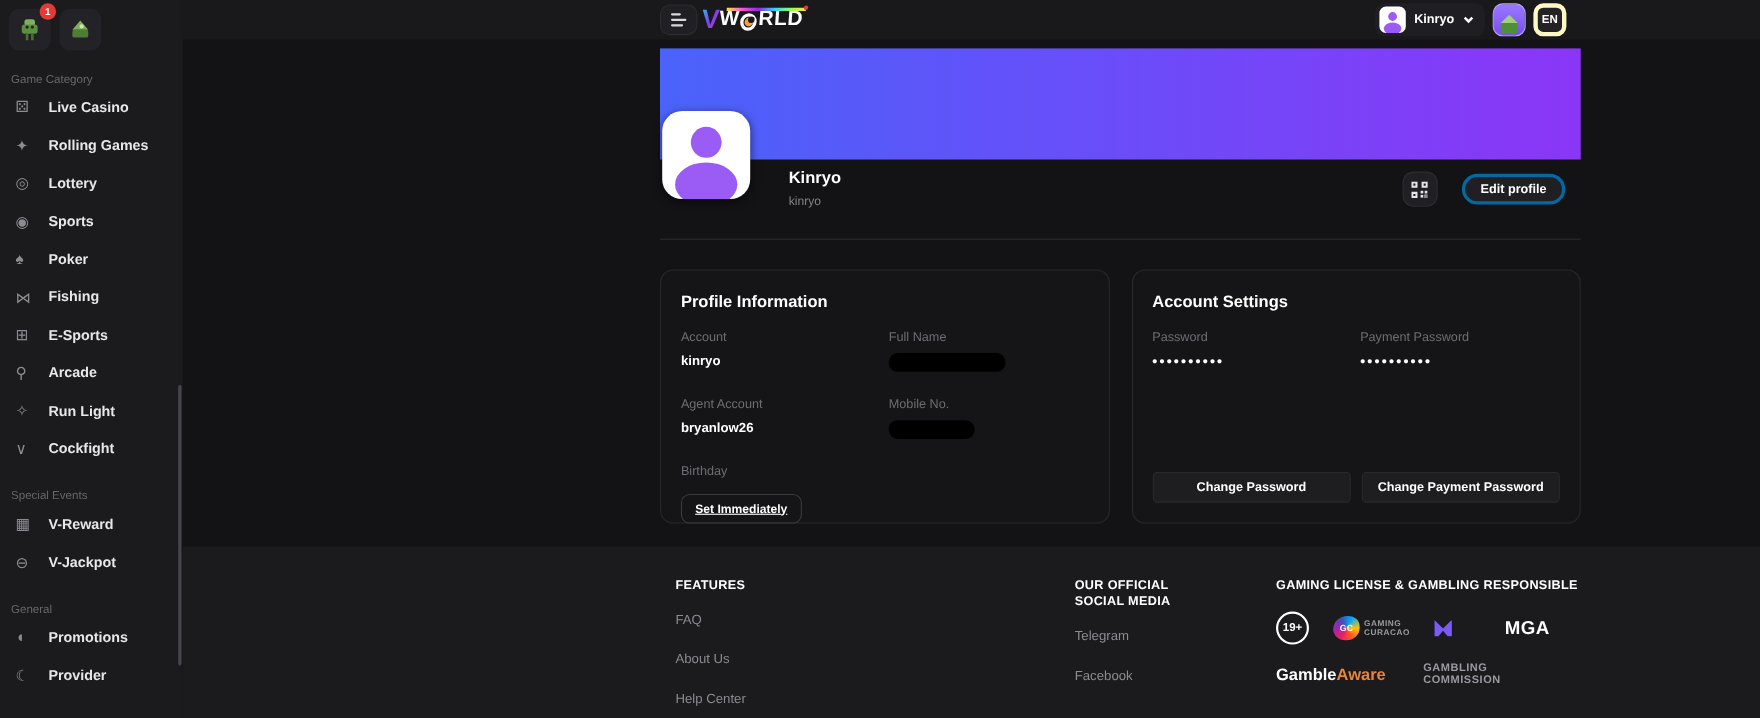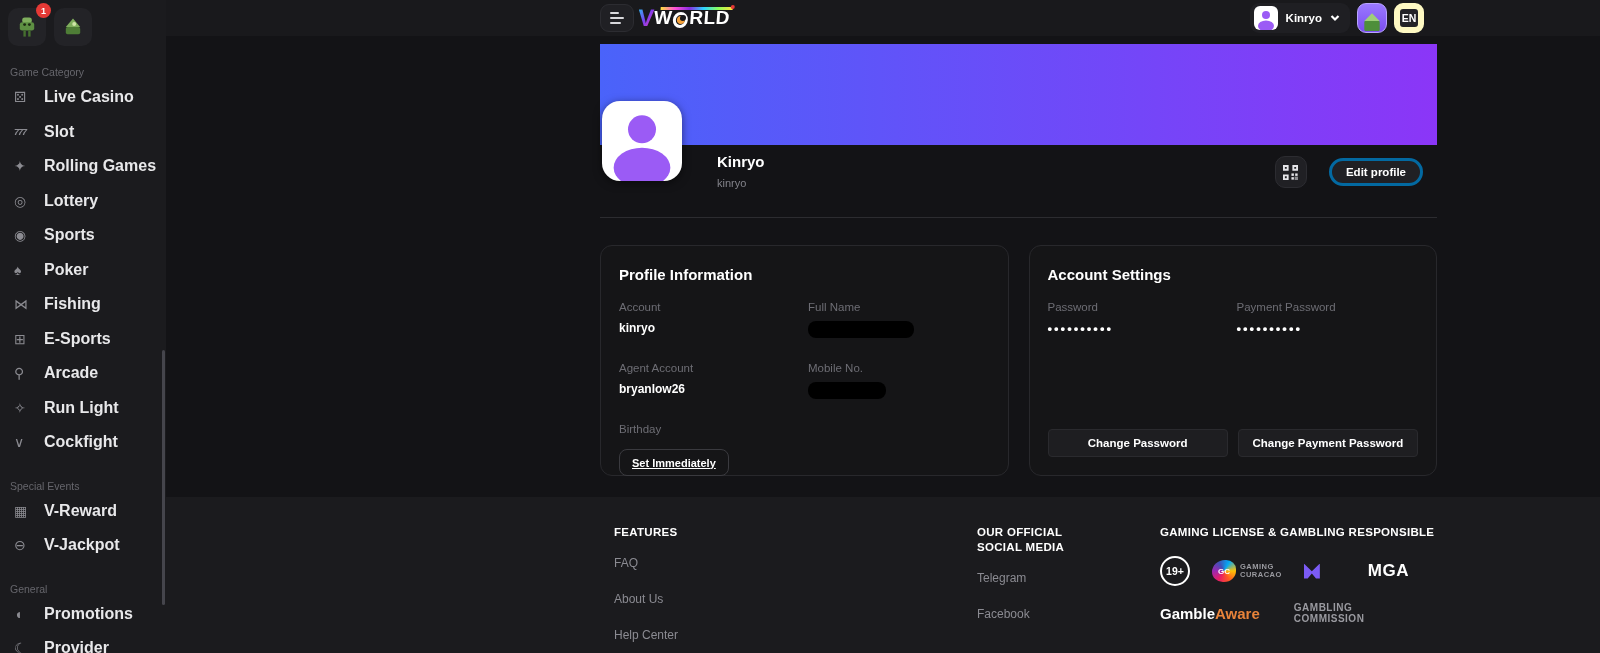--- a/index.html
+++ b/index.html
@@ -15,21 +15,21 @@
                 background:#232327; display:flex; align-items:center; justify-content:center;
                 cursor:pointer; }
   .badge { position:absolute; top:-5px; right:-5px; width:15px; height:15px;
            border-radius:50%; background:#e53935; color:#fff; font-size:9px; font-weight:bold;
            display:flex; align-items:center; justify-content:center; }
   .side-label { color:#66666c; font-size:10.5px; padding:20px 0 2px 10px; }
   .side-item { display:flex; align-items:center; height:34.5px; padding-left:14px;
                cursor:pointer; }
   .side-item .glyph { width:30px; color:#8b8b91; font-size:14px; text-align:left; }
   .side-item .glyph.small7 { font-size:9px; font-style:italic; font-weight:bold; letter-spacing:-1px; }
-  .side-item .lbl { color:#e8e8ea; font-size:16px; font-weight:600; }
+  .side-item .lbl { color:#e8e8ea; font-size:13px; font-weight:600; }
   .side-scroll { position:absolute; right:1px; top:350px; width:3px; height:255px;
                  background:#45454c; border-radius:2px; }
 
   
   .header { position:absolute; left:166px; top:0; width:1434px; height:36px;
             background:#19191c; }
   .hamburger { position:absolute; left:434px; top:4px; width:34px; height:28px;
                border-radius:9px; background:#202024; border:1px solid #2c2c31;
                display:flex; flex-direction:column; justify-content:center; gap:3px;
                padding-left:9px; cursor:pointer; }
@@ -60,21 +60,21 @@
   .user-chip { display:flex; align-items:center; gap:8px; height:30px;
                background:#1f1f23; border-radius:9px; padding:0 10px 0 4px; cursor:pointer; }
   .mini-avatar { width:24px; height:24px; border-radius:6px; background:#fff; overflow:hidden; }
   .user-chip .uname { color:#fff; font-size:11.5px; font-weight:bold; }
   .chev { width:10px; height:10px; fill:none; stroke:#fff; stroke-width:2.2; }
   .head-mascot { width:30px; height:30px; border-radius:9px;
                  background:linear-gradient(180deg,#9a79ff,#7a4df0);
                  border:1.5px solid #b7a3ff; display:flex; align-items:flex-end;
                  justify-content:center; overflow:hidden; cursor:pointer; }
   .lang-btn { width:30px; height:30px; border-radius:9px; background:#232327;
-              border:6px solid #fef9c3; color:#fff; font-size:10.5px; font-weight:bold;
+              border:4px solid #fef9c3; color:#fff; font-size:10.5px; font-weight:bold;
               display:flex; align-items:center; justify-content:center; cursor:pointer; }
 
   
   .content { position:absolute; left:600px; top:44px; width:837px; }
   .banner { height:101px; background:linear-gradient(90deg,#4a63fa,#8b36f7); }
   .profile-row { position:relative; height:72px; }
   .avatar { position:absolute; left:2px; top:-44px; width:80px; height:80px;
             background:#fff; border-radius:18px; overflow:hidden;
             box-shadow:0 2px 8px rgba(0,0,0,.5); }
   .names { position:absolute; left:117px; top:8px; }
@@ -166,24 +166,20 @@
         </svg>
       </div>
     </div>
 
     <div class="side-label">Game Category</div>
     <div class="side-item">
       <span class="glyph">⚄</span>
       <span class="lbl">Live Casino</span>
     </div>
     <div class="side-item">
-      <span class="glyph small7">777</span>
-      <span class="lbl">Slot</span>
-    </div>
-    <div class="side-item">
       <span class="glyph">✦</span>
       <span class="lbl">Rolling Games</span>
     </div>
     <div class="side-item">
       <span class="glyph">◎</span>
       <span class="lbl">Lottery</span>
     </div>
     <div class="side-item">
       <span class="glyph">◉</span>
       <span class="lbl">Sports</span>

